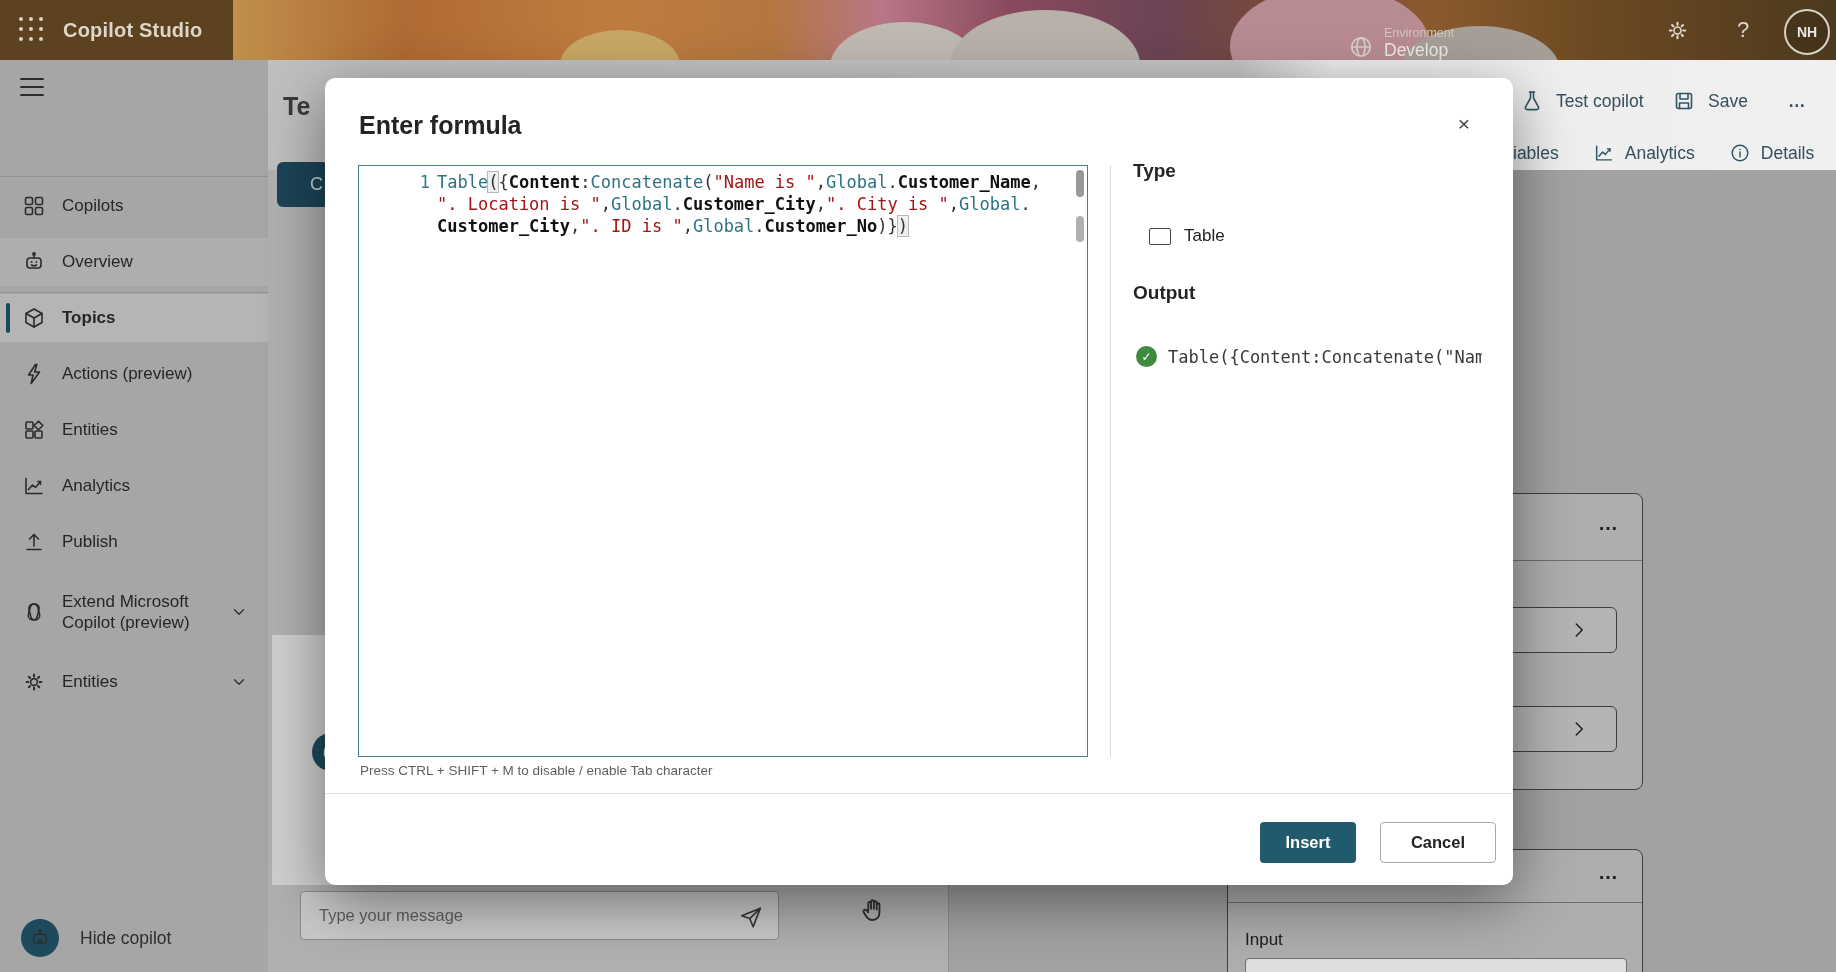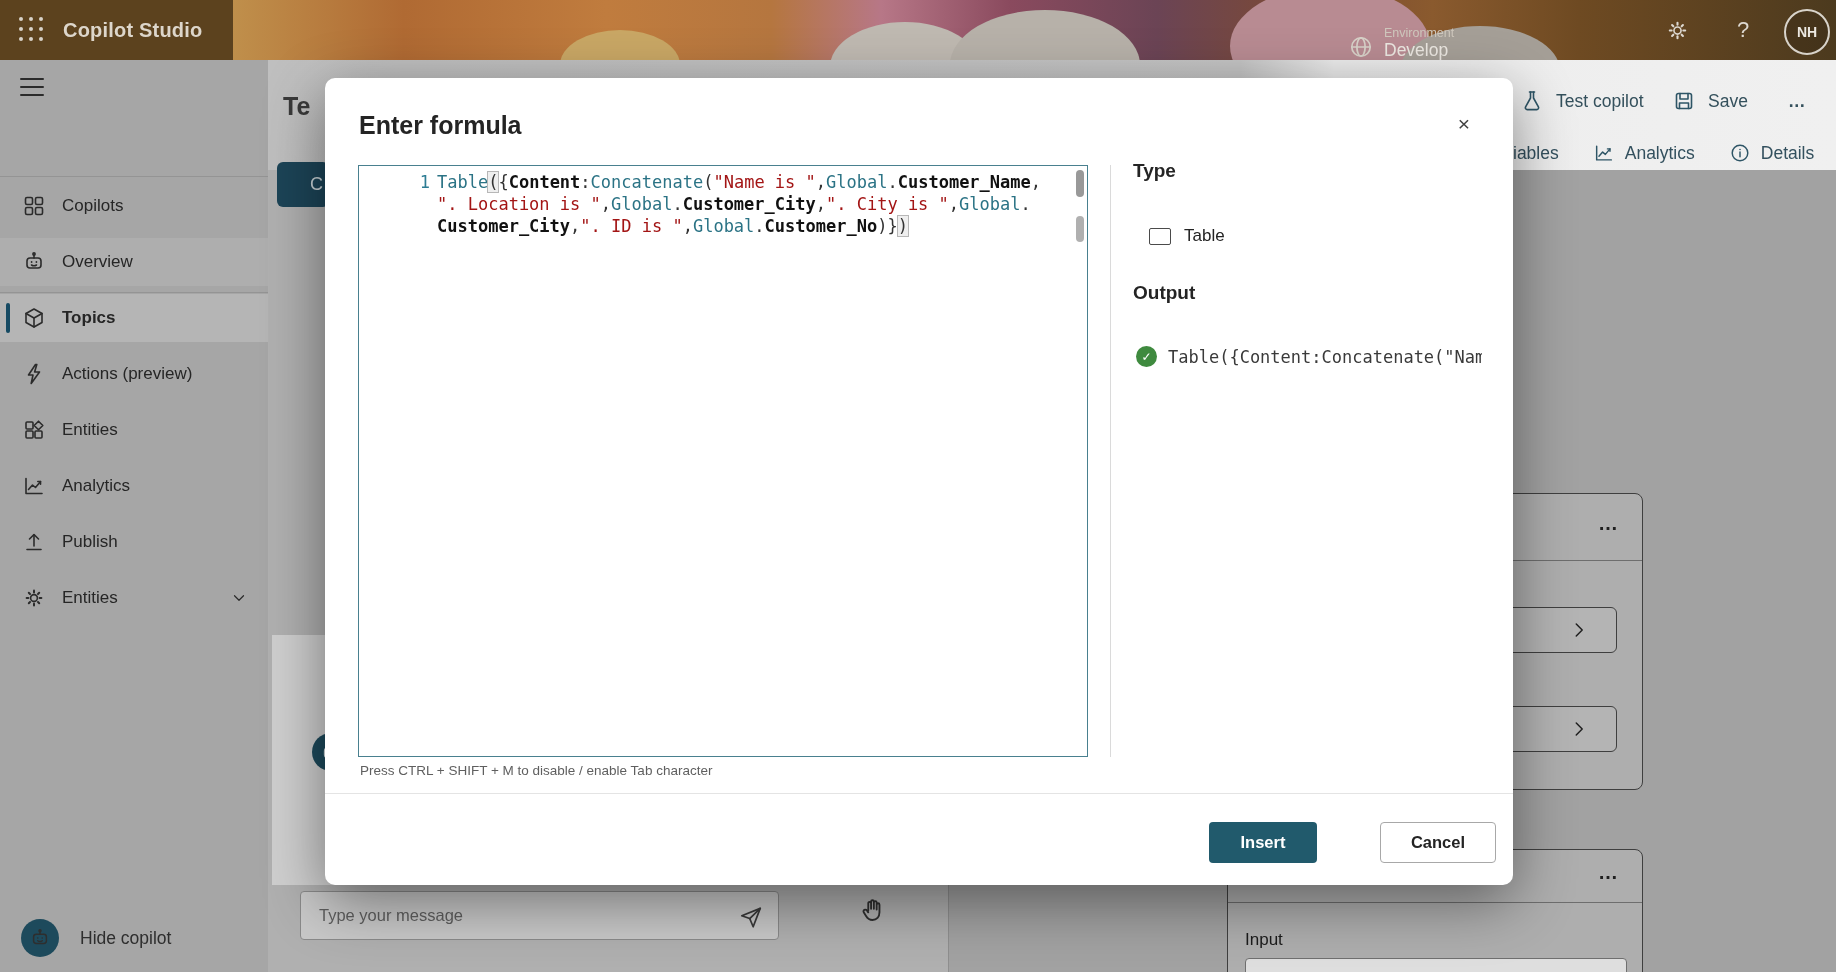--- a/index.html
+++ b/index.html
@@ -93,21 +93,21 @@
   .vdiv{position:absolute;left:785px;top:87px;width:1px;height:592px;background:#dadada;}
   .panel-h{position:absolute;font-size:19px;font-weight:700;color:#242424;}
   .type-row{position:absolute;left:811px;top:148px;display:flex;align-items:center;}
   .type-icon{width:20px;height:15px;border:1.6px solid #4a4a4a;border-radius:2px;}
   .type-row span{margin-left:13px;font-size:17px;color:#242424;}
   .out-row{position:absolute;left:811px;top:268px;display:flex;align-items:center;width:346px;overflow:hidden;}
   .ok-circle{flex:0 0 auto;width:21px;height:21px;border-radius:50%;background:var(--ok,#3f8a3f);color:#fff;font-size:12px;display:flex;align-items:center;justify-content:center;}
   .out-code{margin-left:11px;font-family:"DejaVu Sans Mono","Liberation Mono",monospace;font-size:17px;color:#3a3a3a;white-space:pre;}
   .modal-footline{position:absolute;left:0;top:715px;width:1188px;height:1px;background:#e4e4e4;}
   .btn{position:absolute;top:744px;height:41px;border-radius:4px;font-size:16.5px;font-weight:600;display:flex;align-items:center;justify-content:center;cursor:pointer;box-sizing:border-box;font-family:inherit;}
-  .btn-primary{left:884px;width:108px;background:var(--accent,#215a6c);color:#fff;border:none;}
+  .btn-primary{left:935px;width:96px;background:var(--accent,#215a6c);color:#fff;border:none;}
   .btn-secondary{left:1055px;width:116px;background:#fff;color:#242424;border:1px solid #a8a8a8;}
 </style>
 </head>
 <body>
 
 <svg width="0" height="0" style="position:absolute">
   <defs>
     <g id="i-grid">
         <rect x="3.5" y="3.5" width="7" height="7" rx="1.5"></rect>
         <rect x="13.5" y="3.5" width="7" height="7" rx="1.5"></rect>
@@ -286,20 +286,29 @@
             <use href="#i-chart"></use>
           </svg>
           <span class="nlabel">Analytics</span>
         </div>
         <div class="nav-row">
           <svg class="ic nicon" viewBox="0 0 24 24">
             <use href="#i-upload"></use>
           </svg>
           <span class="nlabel">Publish</span>
         </div>
+        <div class="nav-row tall">
+          <svg class="ic nicon" viewBox="0 0 24 24">
+            <use href="#i-copilot"></use>
+          </svg>
+          <span class="nlabel">Extend Microsoft Copilot (preview)</span>
+          <svg class="ic nchev" viewBox="0 0 24 24">
+            <use href="#i-chevdown"></use>
+          </svg>
+        </div>
         <div class="nav-row">
           <svg class="ic nicon" viewBox="0 0 24 24">
             <use href="#i-gear"></use>
           </svg>
           <span class="nlabel">Entities</span>
           <svg class="ic nchev" viewBox="0 0 24 24">
             <use href="#i-chevdown"></use>
           </svg>
         </div>
       </div>

